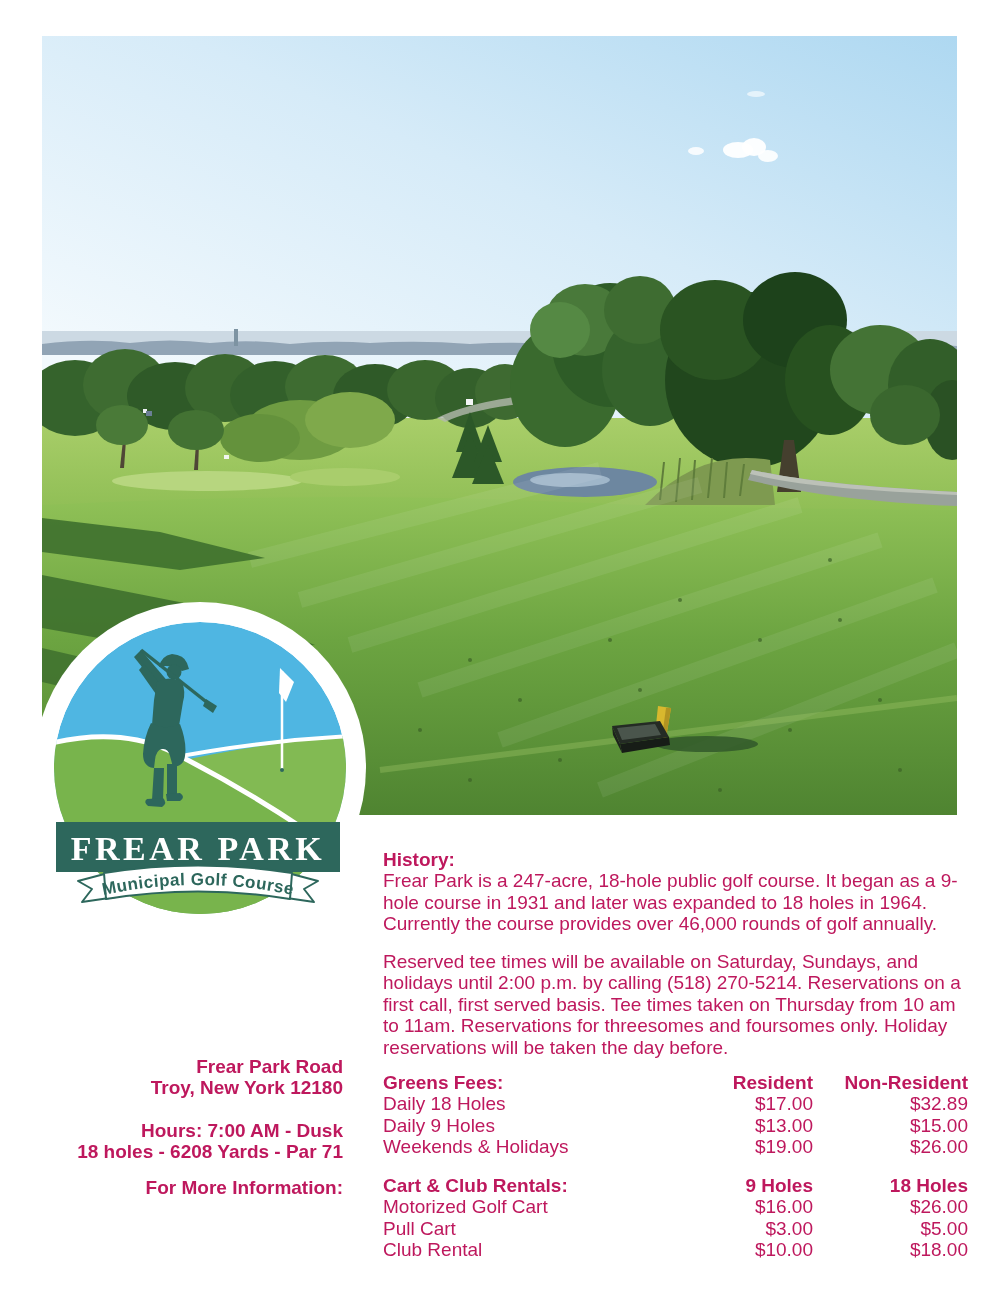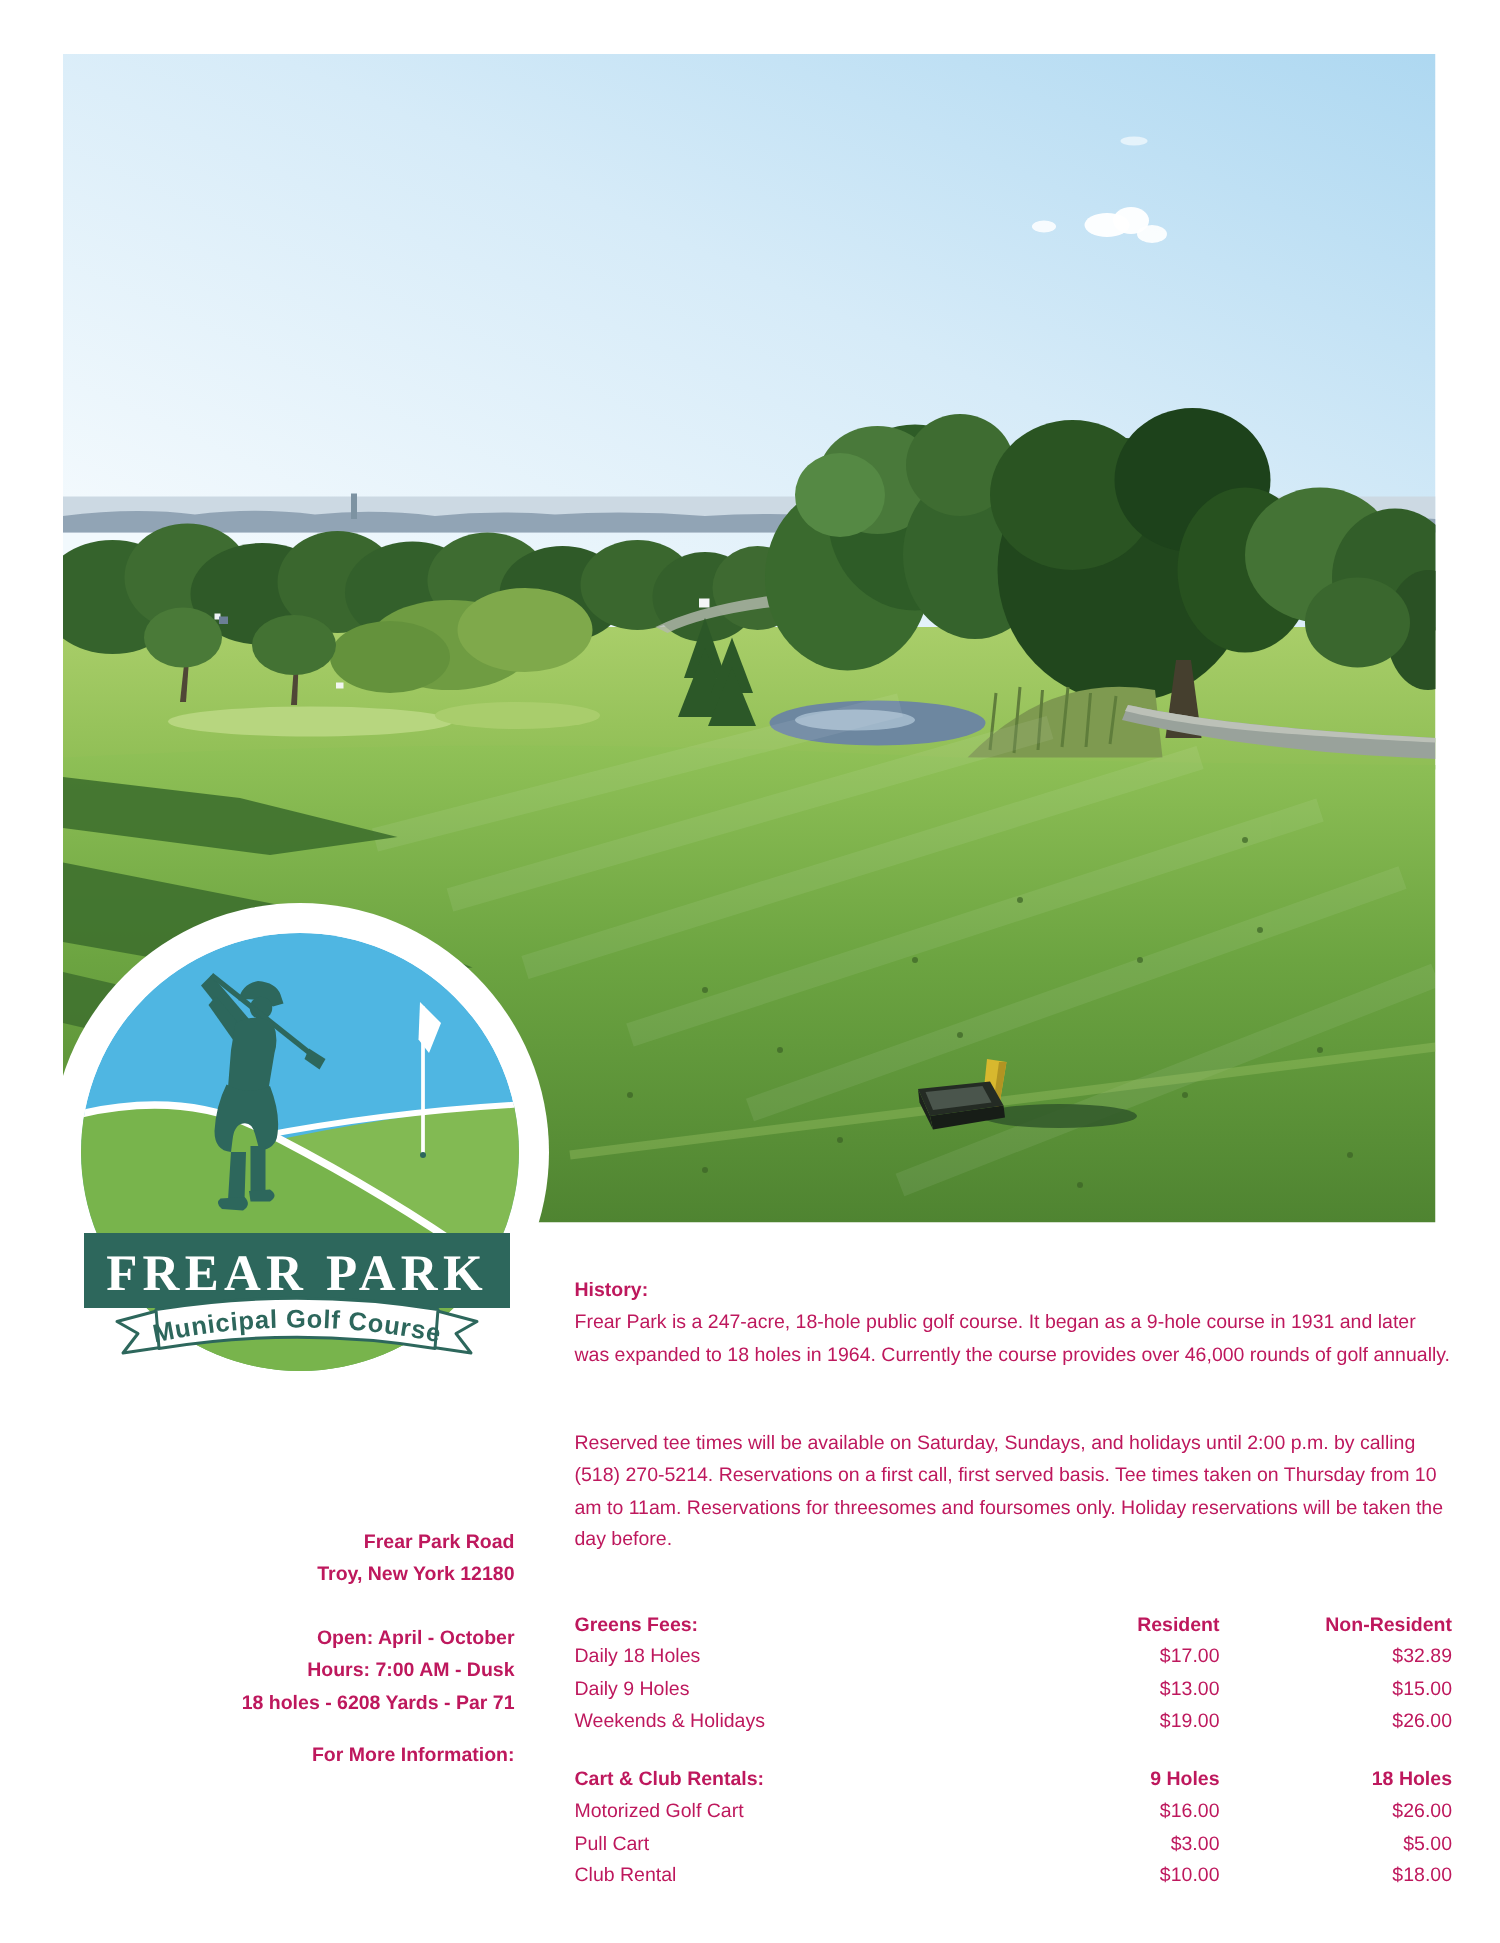--- a/index.html
+++ b/index.html
@@ -1,21 +1,21 @@
 <!DOCTYPE html>
 <html><head>
 <meta charset="utf-8">
 <style>
   html,body{margin:0;padding:0;background:#ffffff;}
   .page{position:relative;width:1000px;height:1295px;background:#ffffff;overflow:hidden;
         font-family:"Liberation Sans","DejaVu Sans",sans-serif;color:#be185d;}
   .photo{position:absolute;left:42px;top:36px;width:915px;height:779px;}
   .photo svg{display:block;width:100%;height:100%;}
   .logo{position:absolute;left:30px;top:580px;width:350px;height:350px;}
-  .txt{position:absolute;font-size:13px;line-height:21.4px;}
+  .txt{position:absolute;font-size:19px;line-height:21.4px;}
   .bold{font-weight:bold;}
   .col-right{left:383px;width:585px;}
   .contact{left:43px;width:300px;text-align:right;font-weight:bold;}
   .contact .grp2{margin-top:21px;}
   .contact .grp3{margin-top:14px;}
   .feetable{display:grid;grid-template-columns:230px 200px 155px;}
   .feetable .c2,.feetable .c3{text-align:right;}
   .feetable .hdr{font-weight:bold;}
 </style>
 </head>
@@ -250,27 +250,26 @@
 
   <div class="txt col-right" style="top:849px;">
     <div class="bold">History:</div>
     <div>Frear Park is a 247-acre, 18-hole public golf course. It began as a 9-hole course in 1931 and later was expanded to 18 holes in 1964. Currently the course provides over 46,000 rounds of golf annually.</div>
   </div>
 
   <div class="txt col-right" style="top:951px;">
     <div>Reserved tee times will be available on Saturday, Sundays, and holidays until 2:00 p.m. by calling (518) 270-5214. Reservations on a first call, first served basis. Tee times taken on Thursday from 10 am to 11am. Reservations for threesomes and foursomes only. Holiday reservations will be taken the day before.</div>
   </div>
 
-  <div class="txt contact" style="top:1017px;">
+  <div class="txt contact" style="top:1056px;">
     <div class="grp1">
       <div>Frear Park Road</div>
       <div>Troy, New York 12180</div>
     </div>
     <div class="grp2">
-      <div>Open: April - October</div>
       <div>Hours: 7:00 AM - Dusk</div>
       <div>18 holes - 6208 Yards - Par 71</div>
     </div>
     <div class="grp3">
       <div>For More Information:</div>
     </div>
   </div>
 
   <div class="txt col-right feetable" style="top:1072px;">
     <div class="hdr c1">Greens Fees:</div>

